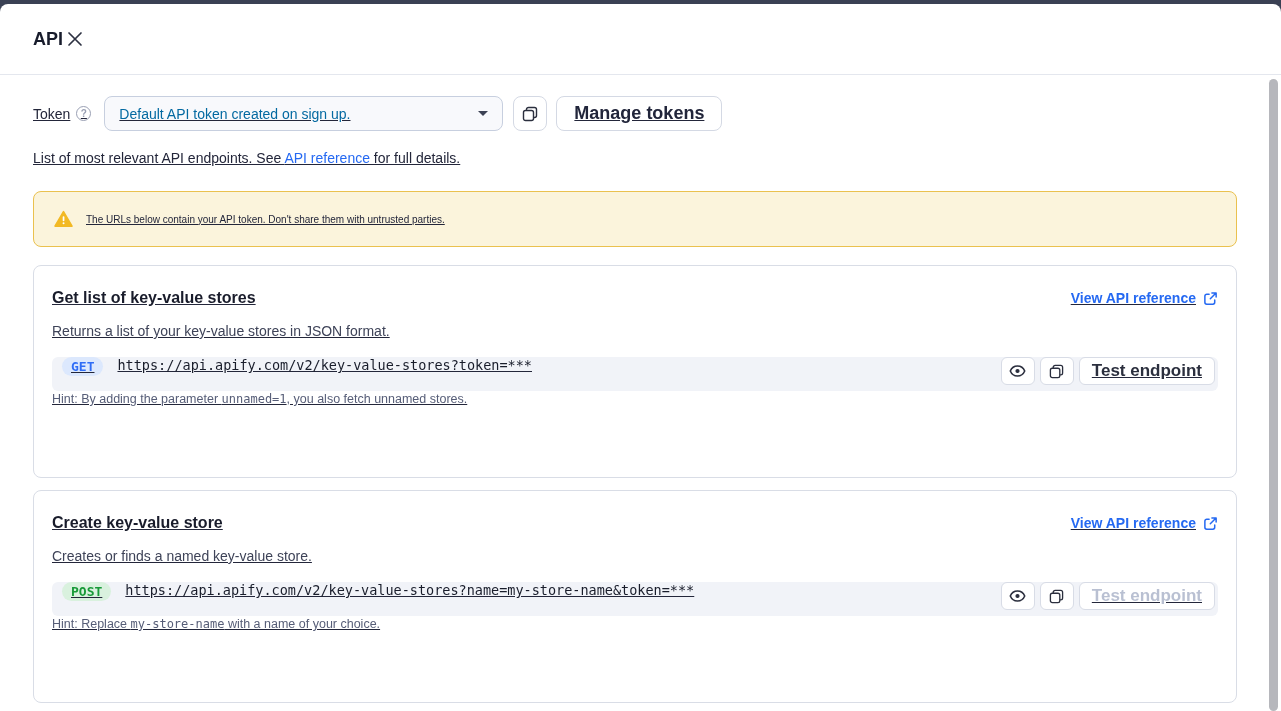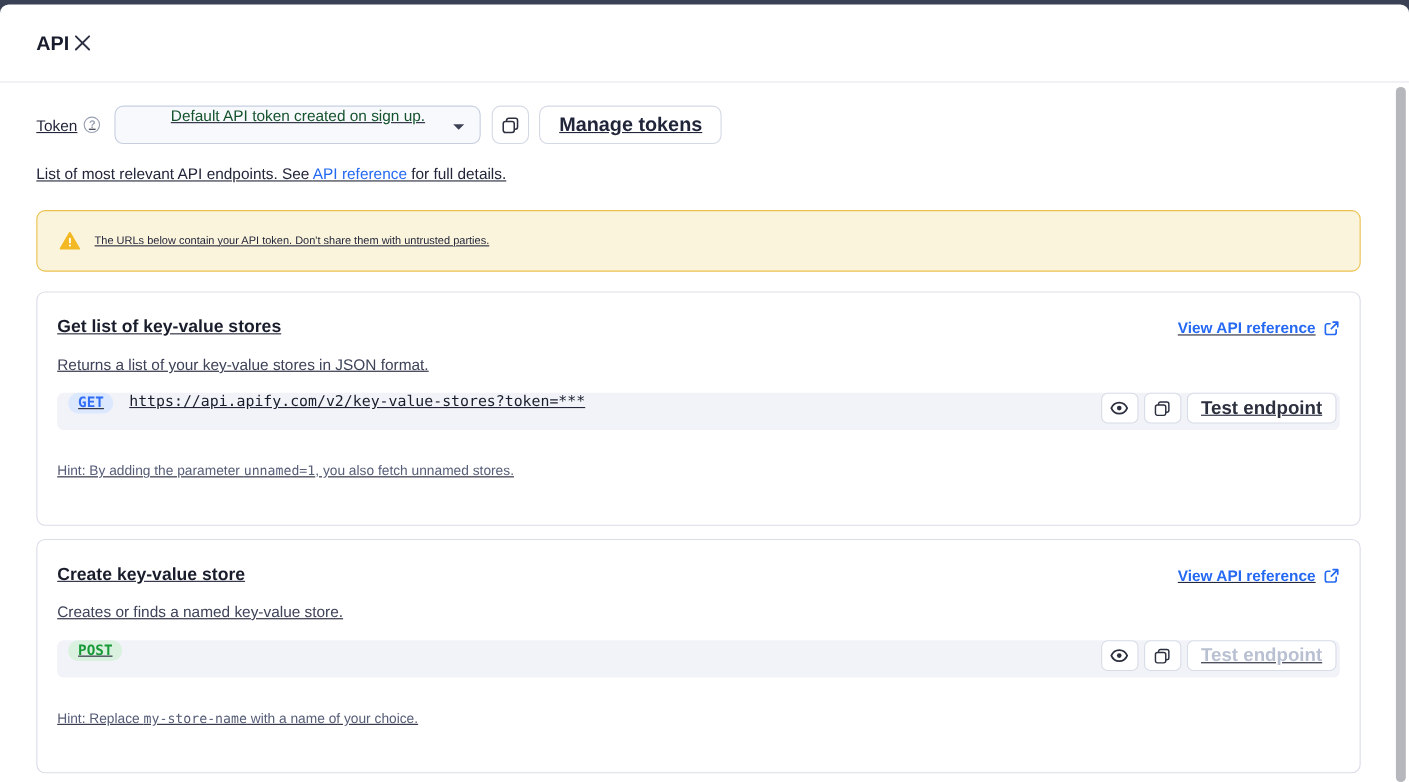--- a/index.html
+++ b/index.html
@@ -35,29 +35,28 @@
   .modal-body { padding: 21px 44px 0 33px; position: relative; text-decoration: underline; }
 
   .token-row { display: flex; align-items: center; margin-bottom: 19px; }
   .token-label { font-size: 14px; color: #23263a; margin-right: 6px; }
   .help-icon {
     width: 15px; height: 15px; border: 1px solid #9aa0b4; border-radius: 50%;
     color: #9aa0b4; font-size: 10px; line-height: 13px; text-align: center;
     margin-right: 13px; cursor: pointer; font-weight: 700;
   }
   .token-select {
-    width: 333px; height: 35px;
+    width: 399px; height: 35px;
     background: #f8f9fc;
     border: 1px solid #c7cfdf;
     border-radius: 8px;
     display: flex; align-items: center;
     padding: 0 14px;
-    font-size: 14px; color: #14532d;
+    font-size: 14px; color: #0369a1;
     cursor: pointer;
-    flex-direction: column;
   }
   .caret {
     margin-left: auto;
     width: 0; height: 0;
     border-left: 5px solid transparent;
     border-right: 5px solid transparent;
     border-top: 5px solid #3c4254;
   }
   .icon-btn {
     width: 34px; height: 35px;
@@ -132,21 +131,21 @@
     display: flex; align-items: center; justify-content: center;
     margin-left: 5px; cursor: pointer; color: #2b2f3e;
   }
   .row-btn.square { width: 34px; }
   .test-btn {
     padding: 0 12px;
     font-family: "Liberation Sans", sans-serif;
     font-size: 17px; font-weight: 600; color: #2b2f3e;
   }
   .test-btn.disabled { color: #b9c0d2; cursor: default; }
-  .hint { margin-top: 30px; font-size: 12.5px; color: #565d77; }
+  .hint { margin-top: 1px; font-size: 12.5px; color: #565d77; }
   .hint code {
     font-family: "DejaVu Sans Mono", monospace;
     font-size: 12px; color: #565d77;
   }
 
   
   .scrollbar-thumb {
     position: absolute;
     right: 3px; top: 75px; bottom: 0;
     width: 9px;
@@ -257,20 +256,21 @@
             <svg width="15" height="15" viewBox="0 0 16 16">
                 <path d="M6.5 3.5 H4 A2 2 0 0 0 2 5.5 v6.5 A2 2 0 0 0 4 14 h6.5 a2 2 0 0 0 2-2 V9.5" fill="none" stroke="#2569f2" stroke-width="1.6" stroke-linecap="round"></path>
                 <path d="M9.5 2 H14 V6.5 M13.6 2.4 L7.8 8.2" fill="none" stroke="#2569f2" stroke-width="1.6" stroke-linecap="round" stroke-linejoin="round"></path>
               </svg>
           </span>
         </a>
       </div>
       <div class="card-desc">Creates or finds a named key-value store.</div>
       <div class="endpoint-row">
         <span class="method-pill pill-post">POST</span>
+        <span class="endpoint-url">https://api.apify.com/v2/key-value-stores?name=my-store-name&amp;token=***</span>
         <span class="row-spacer"></span>
         <button class="row-btn square">
           <span>
             <svg width="17" height="14" viewBox="0 0 17 14">
                 <path d="M8.5 2 C4.9 2 2.3 4.6 1.3 7 c1 2.4 3.6 5 7.2 5 s6.2-2.6 7.2-5 C14.7 4.6 12.1 2 8.5 2 Z" fill="none" stroke="currentColor" stroke-width="1.6"></path>
                 <circle cx="8.5" cy="7" r="2.1" fill="currentColor"></circle>
               </svg>
           </span>
         </button>
         <button class="row-btn square">

